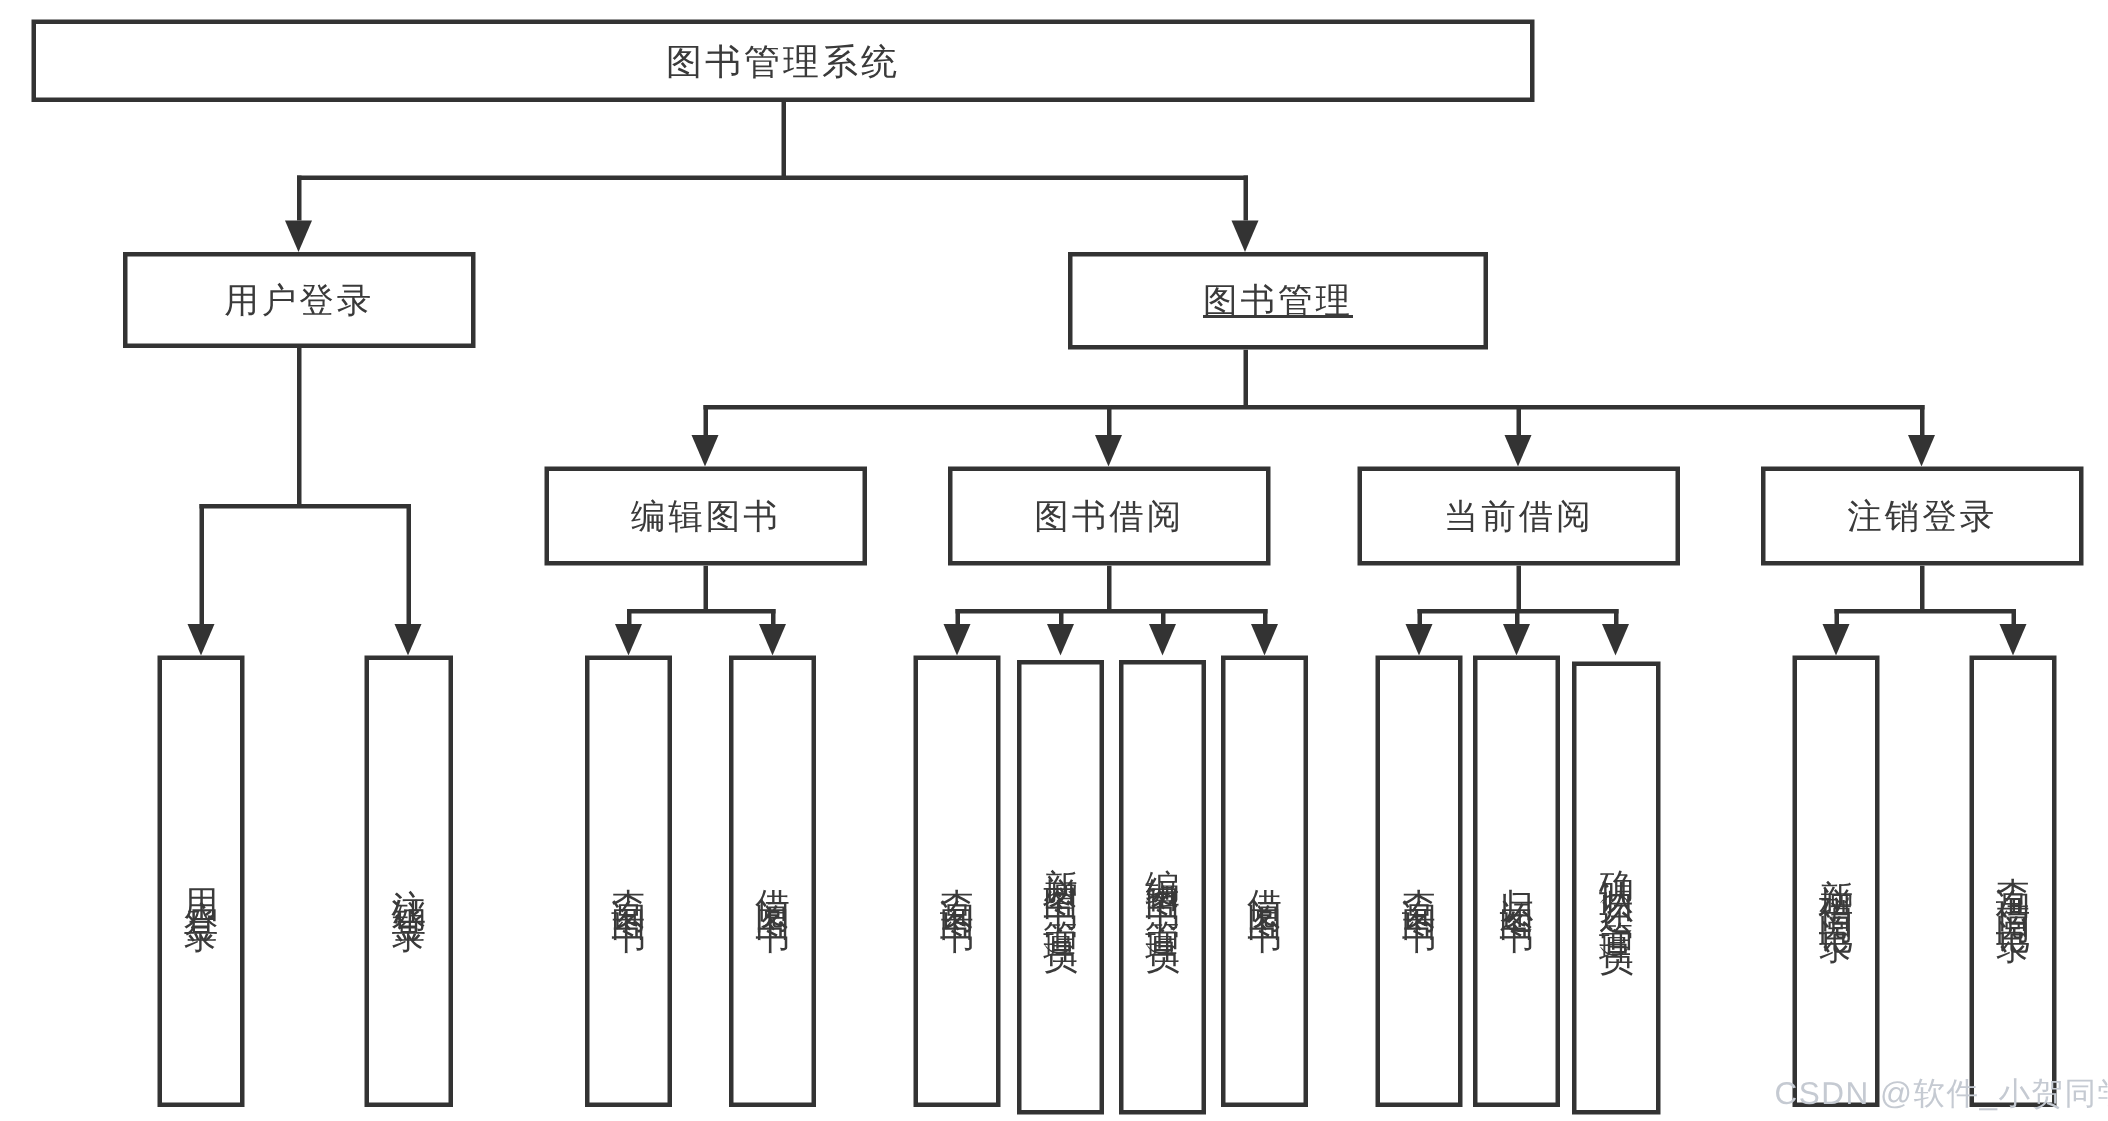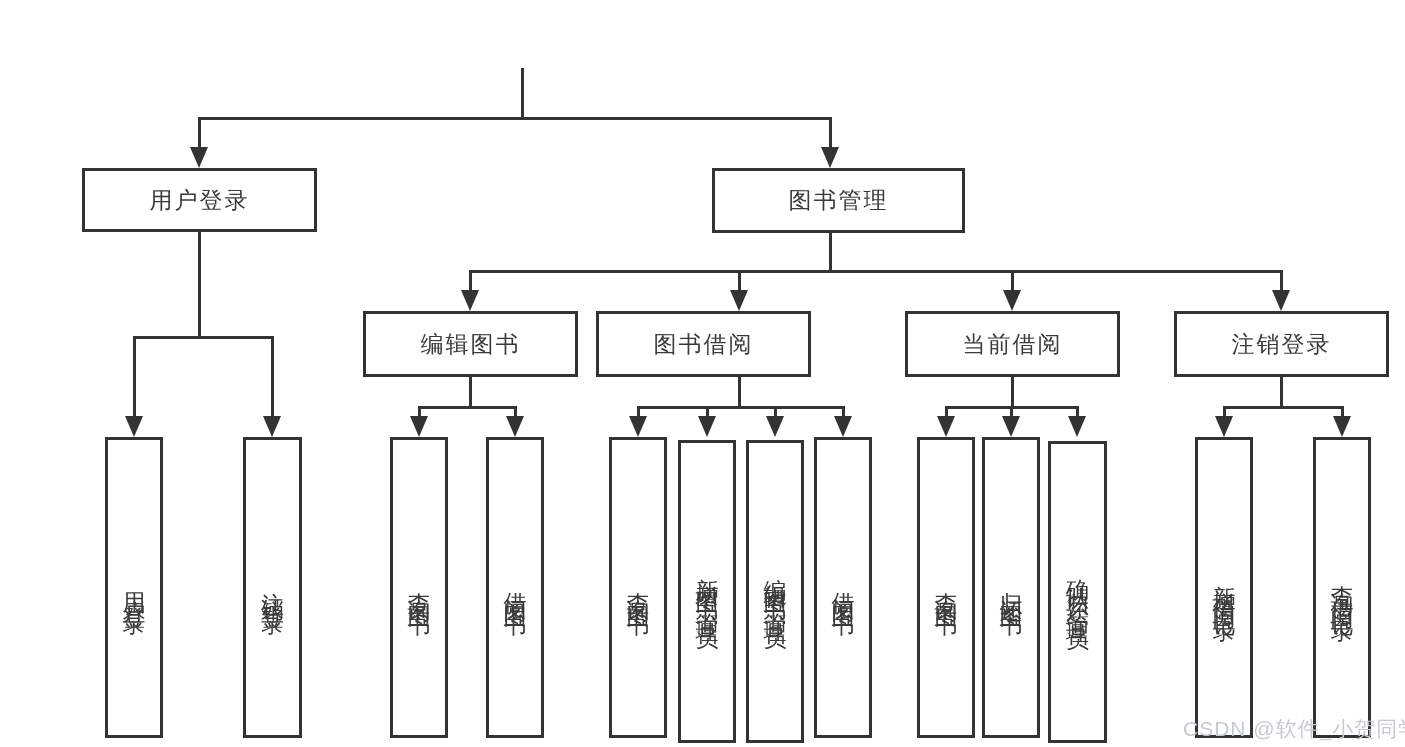--- a/index.html
+++ b/index.html
@@ -53,34 +53,37 @@
     letter-spacing: 1px;
     white-space: nowrap;
     z-index: 6;
   }
 </style>
 </head>
 <body>
 
 <div id="canvas">
 
+  <div class="box hbox root-box" style="left:21px; top:13px; width:1002px; height:55px;">
+    <span>图书管理系统</span>
+  </div>
 
   <div class="box hbox" style="left:82px; top:168px; width:235px; height:64px;">
     <span>用户登录</span>
   </div>
 
-  <div class="box hbox" style="left:712px; top:168px; width:253px; height:65px;">
+  <div class="box hbox" style="left:712px; top:168px; width:280px; height:65px;text-decoration:underline;">
     <span>图书管理</span>
   </div>
 
   <div class="box hbox" style="left:363px; top:311px; width:215px; height:66px;">
     <span>编辑图书</span>
   </div>
 
-  <div class="box hbox" style="left:596px; top:311px; width:215px; height:66px;">
+  <div class="box hbox" style="left:632px; top:311px; width:215px; height:66px;">
     <span>图书借阅</span>
   </div>
 
   <div class="box hbox" style="left:905px; top:311px; width:215px; height:66px;text-align:center;">
     <span>当前借阅</span>
   </div>
 
   <div class="box hbox" style="left:1174px; top:311px; width:215px; height:66px;">
     <span>注销登录</span>
   </div>

